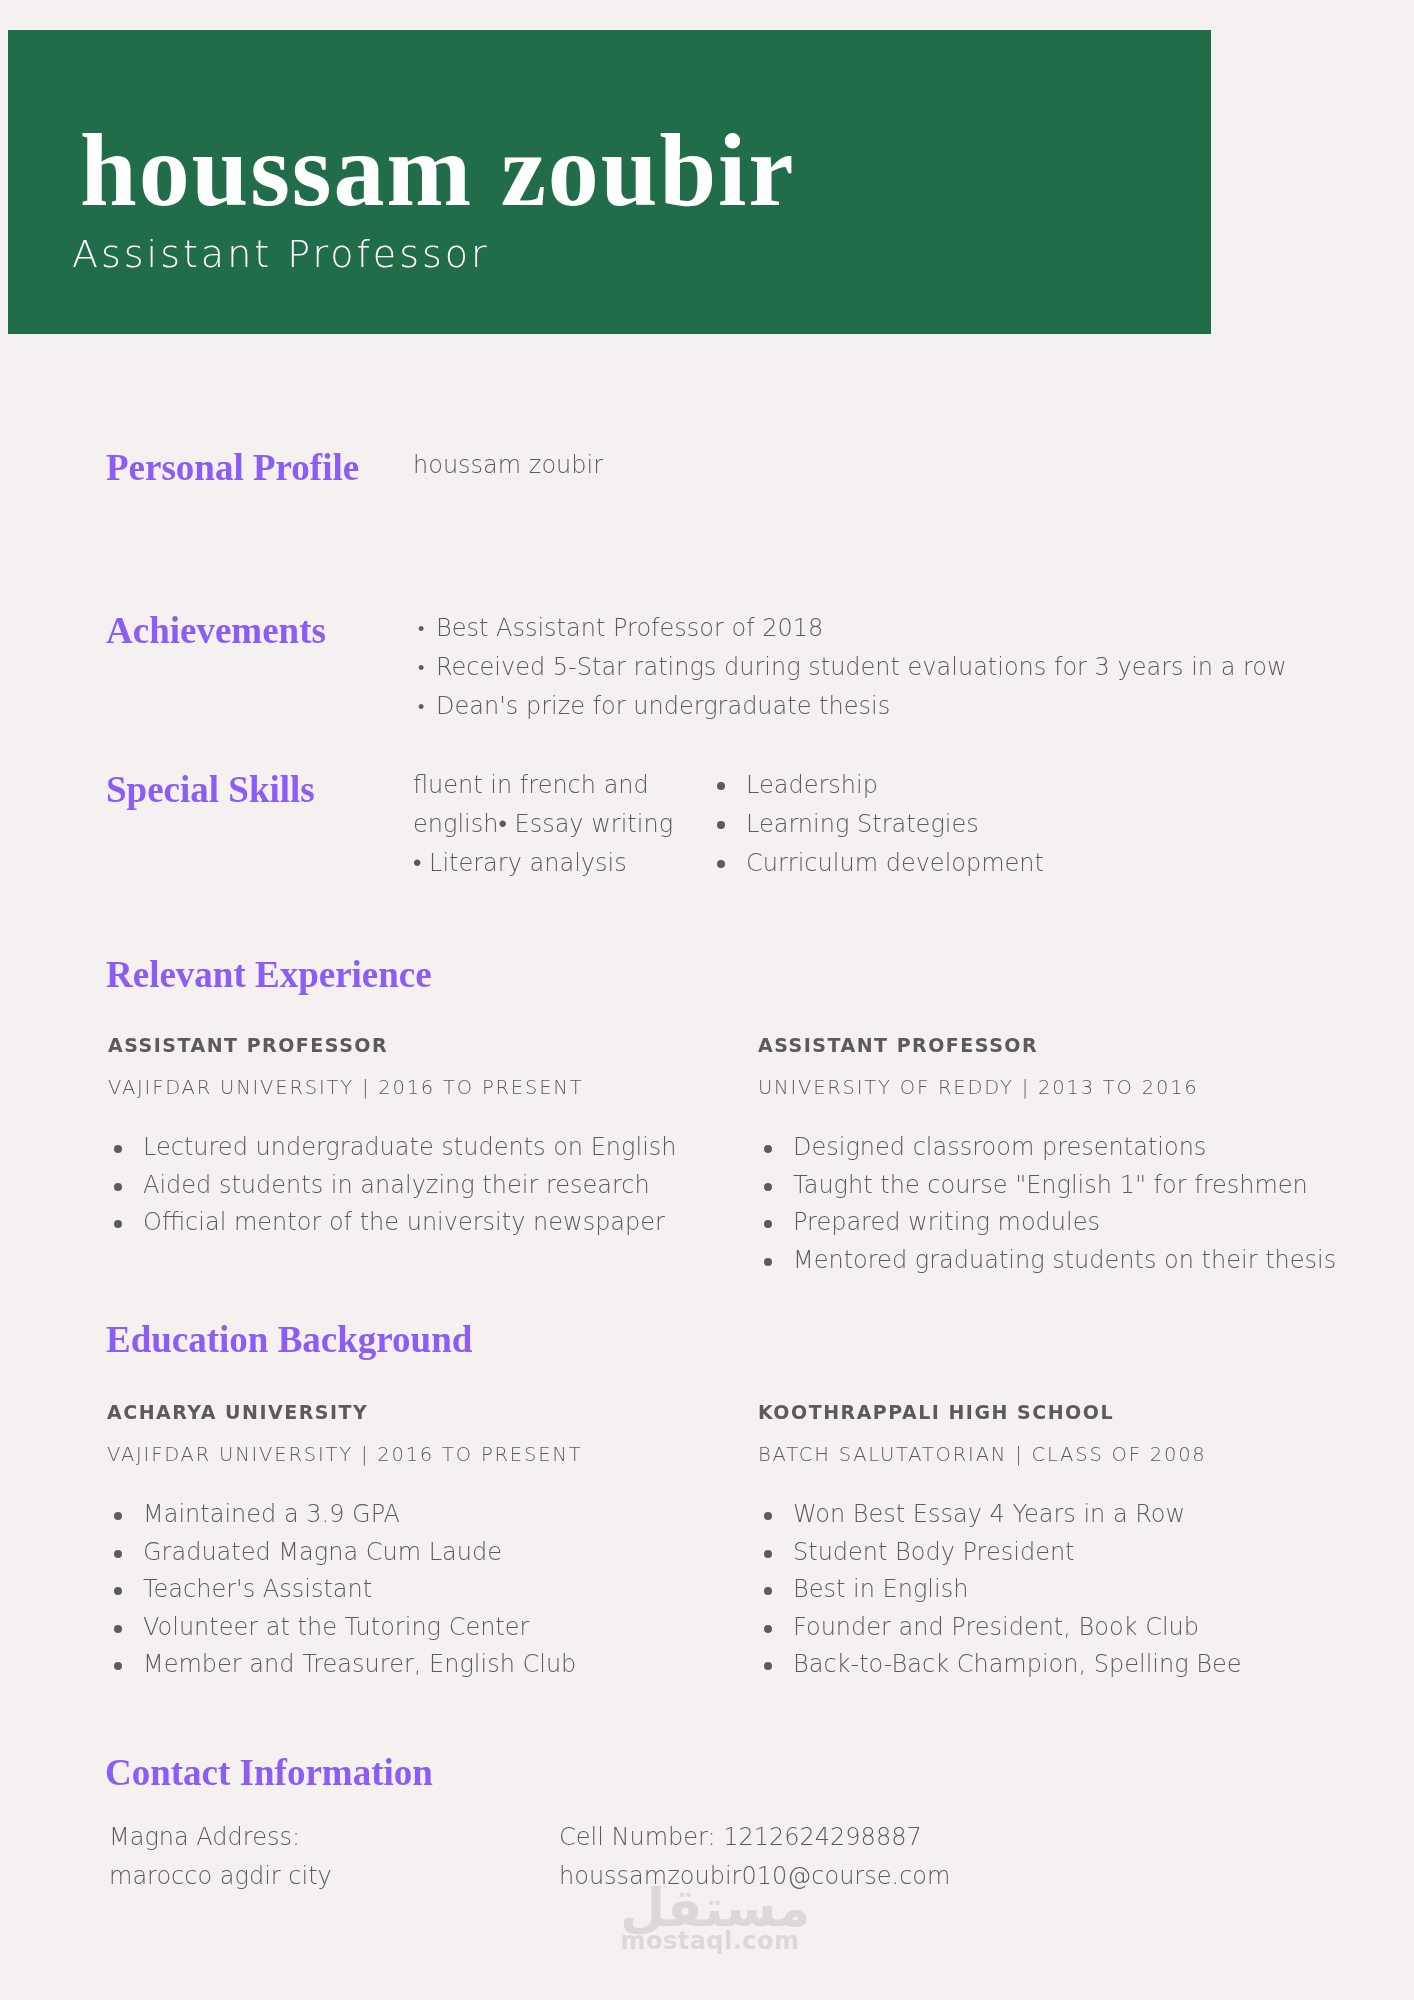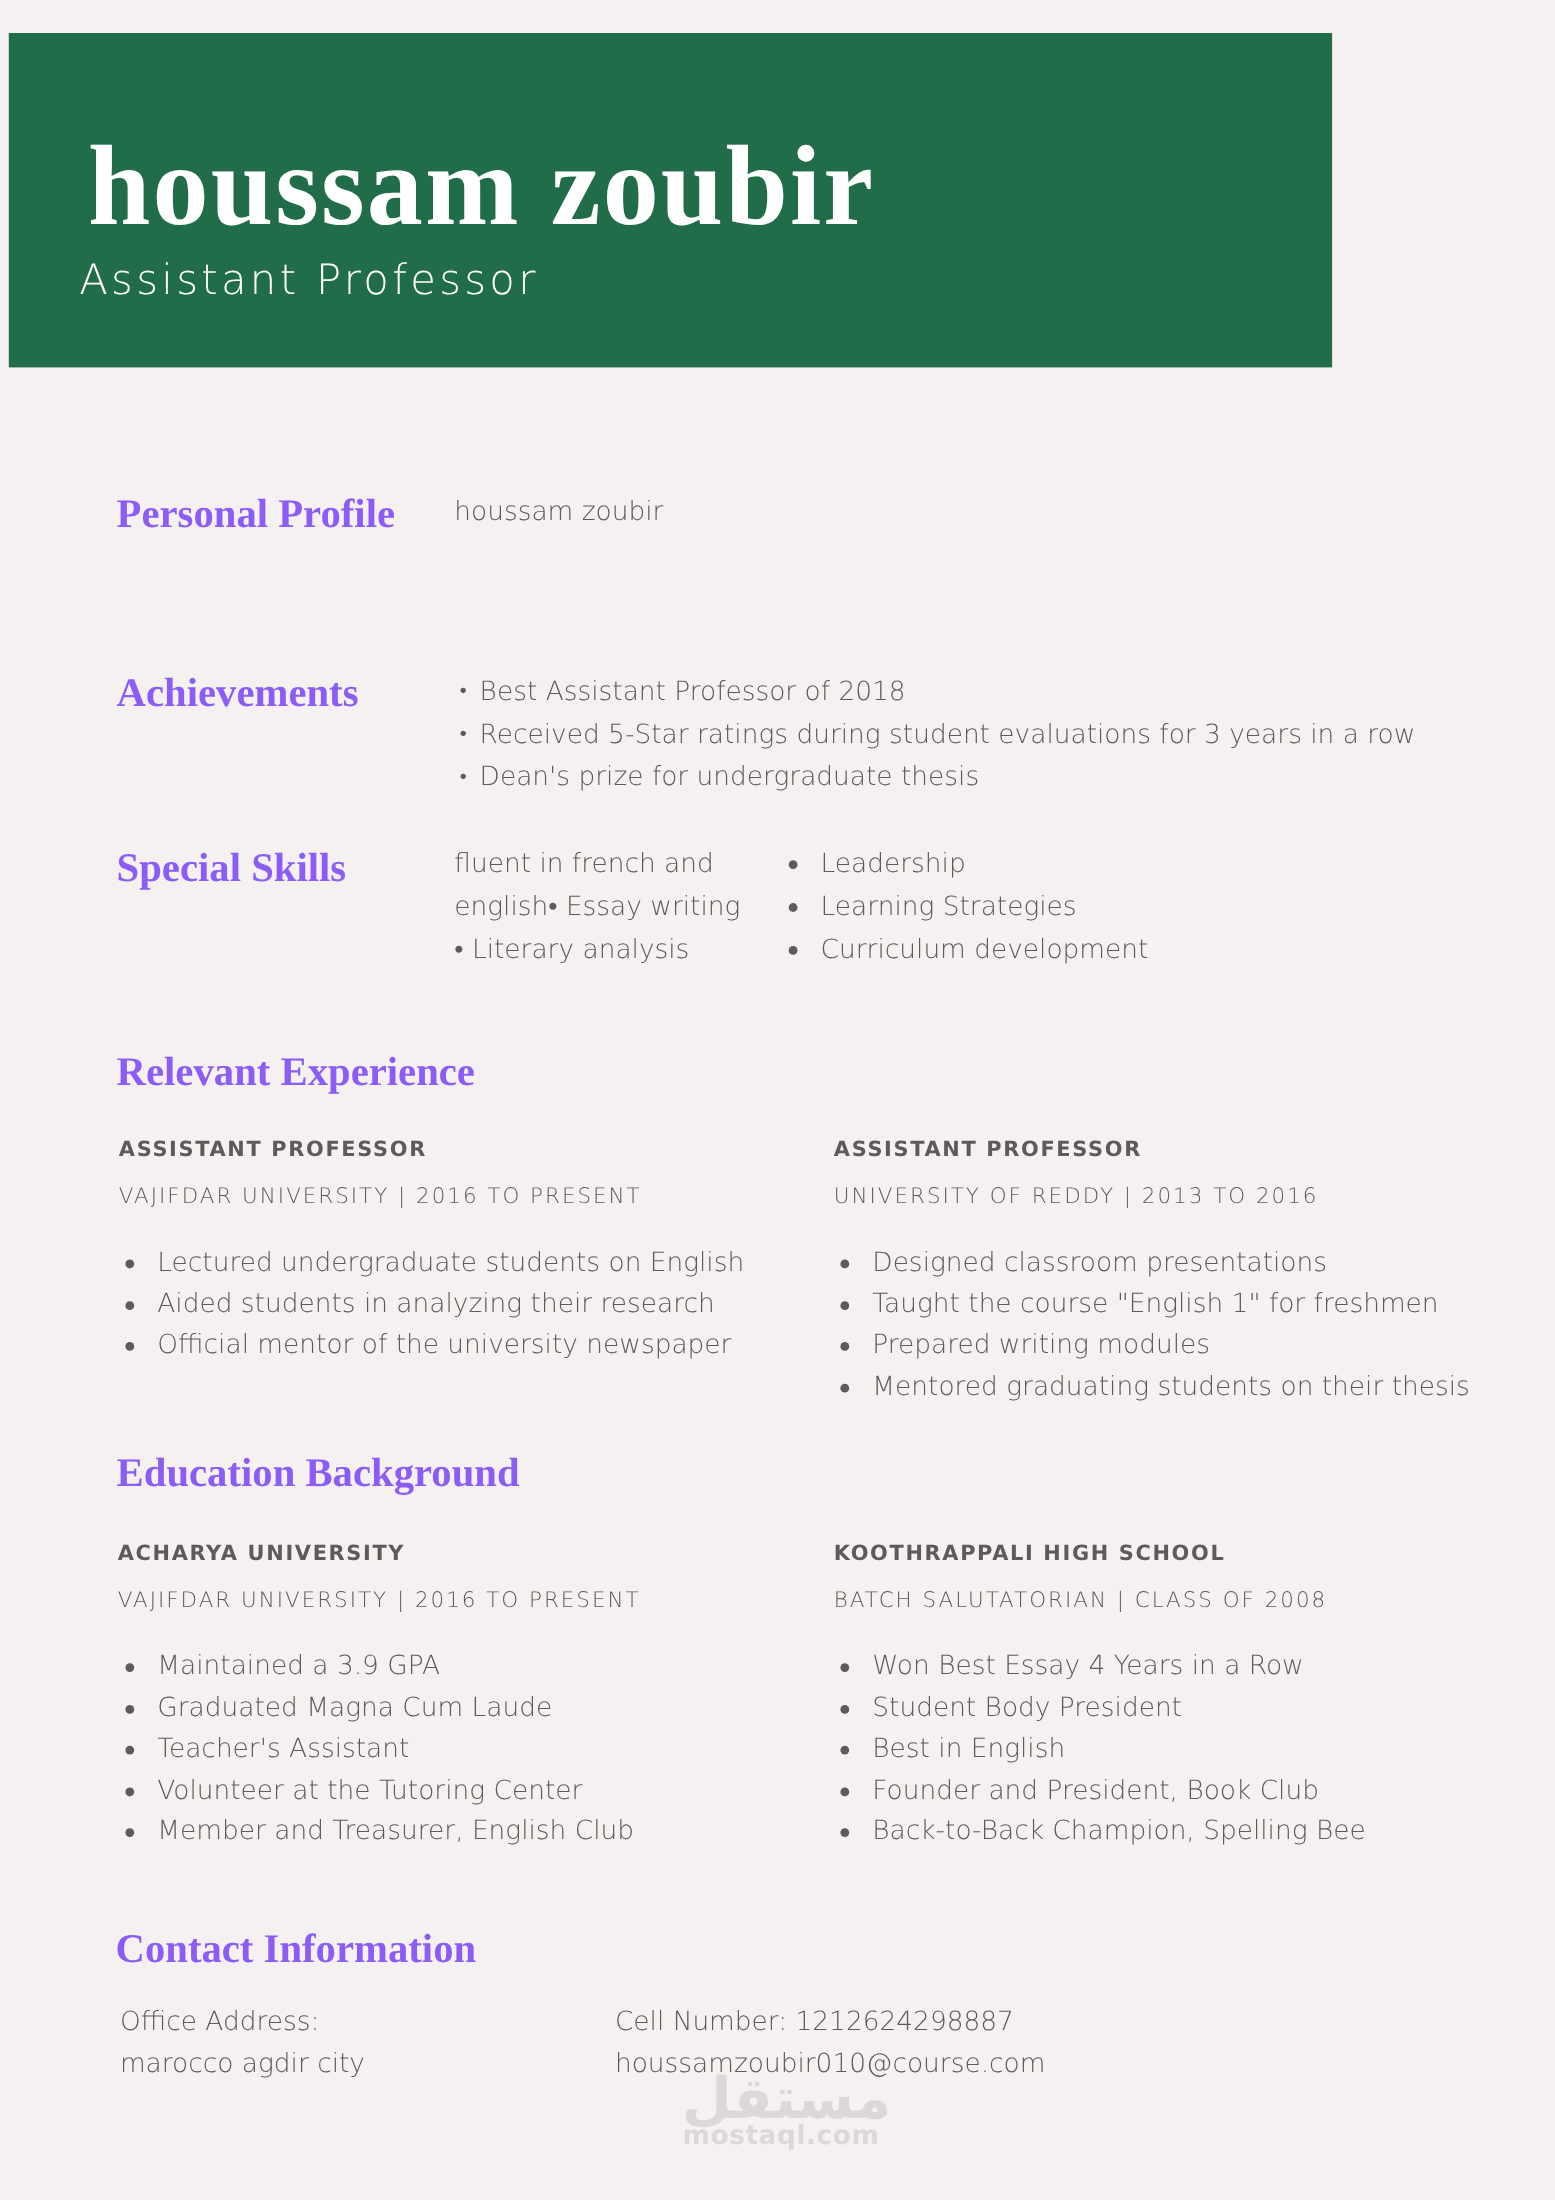--- a/index.html
+++ b/index.html
@@ -256,21 +256,21 @@
   <li>Won Best Essay 4 Years in a Row</li>
   <li>Student Body President</li>
   <li>Best in English</li>
   <li>Founder and President, Book Club</li>
   <li>Back-to-Back Champion, Spelling Bee</li>
 </ul>
 
 <div class="section-heading" style="left:105px; top:1754px;">Contact Information</div>
 
 <div class="body-text contact-block" style="left:109px; top:1818px;">
-  <div>Office Address:</div>
+  <div>Magna Address:</div>
   <div>marocco agdir city</div>
 </div>
 
 <div class="body-text contact-block" style="left:559px; top:1818px;">
   <div>Cell Number: 1212624298887</div>
   <div>houssamzoubir010@course.com</div>
 </div>
 
 <div class="watermark">
   <div class="watermark-arabic">مستقل</div>

